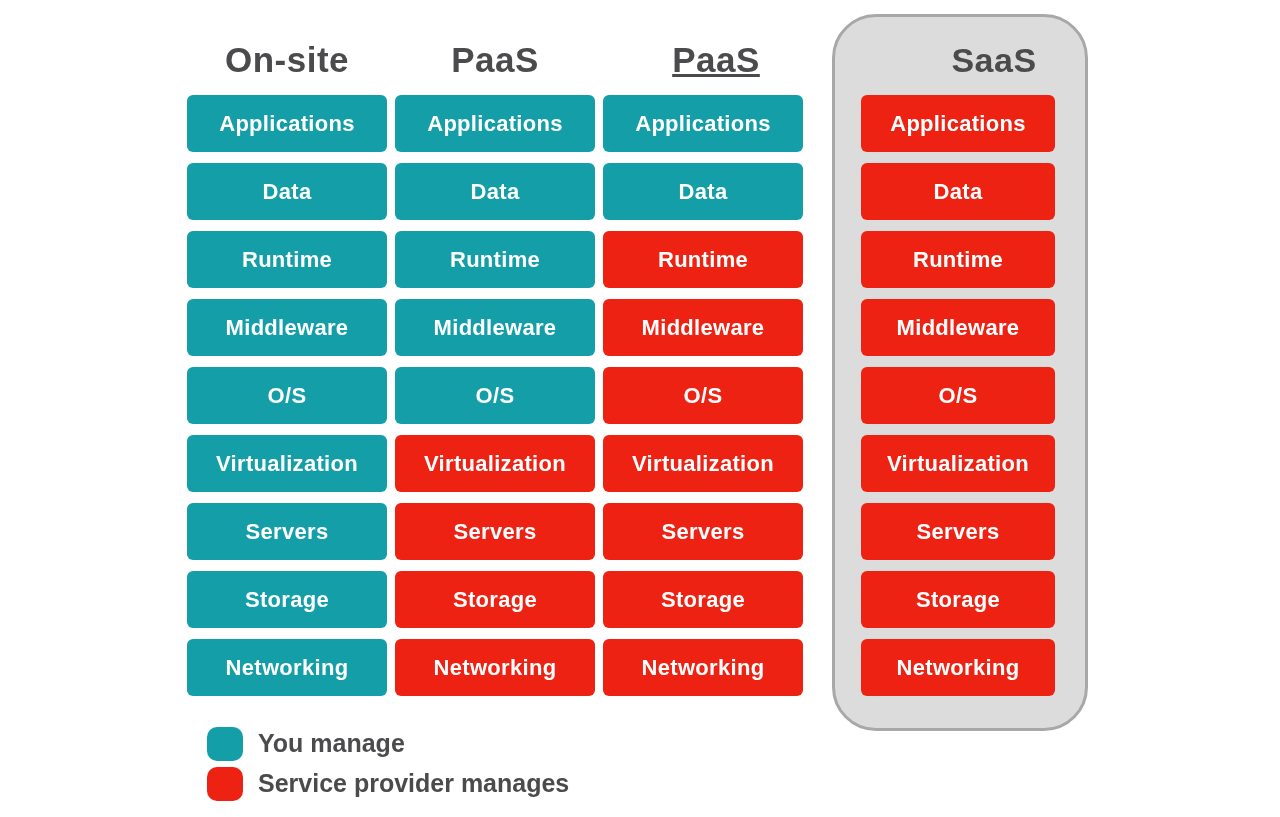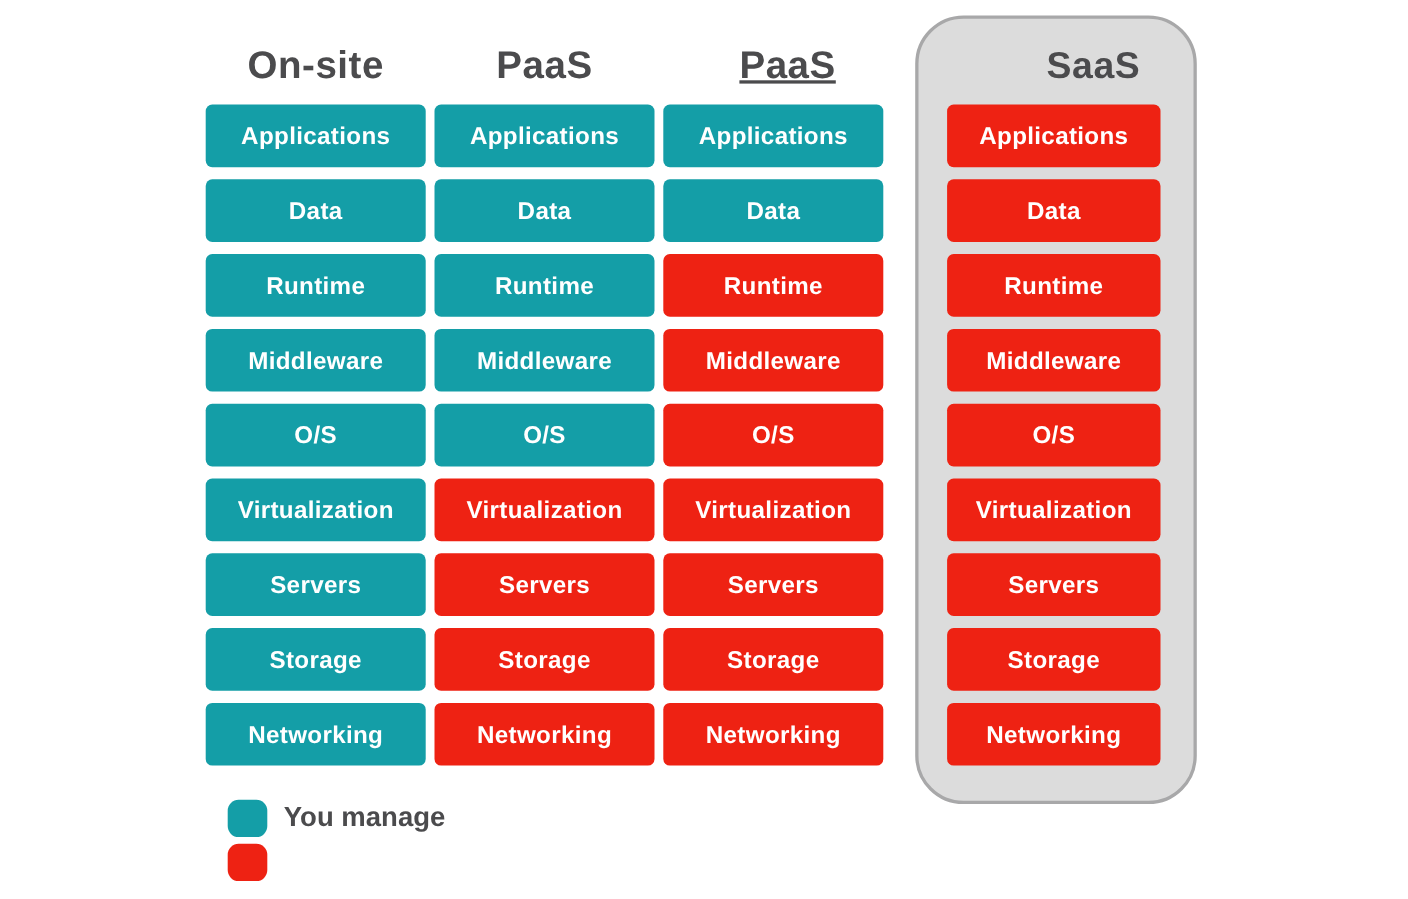--- a/index.html
+++ b/index.html
@@ -87,20 +87,21 @@
 
   <div class="saas-panel"></div>
 
   <div class="legend">
     <div class="legend-row">
       <span class="swatch swatch--you"></span>
       <span class="legend-label">You manage</span>
     </div>
     <div class="legend-row">
       <span class="swatch swatch--provider"></span>
+      <span class="legend-label">Service provider manages</span>
     </div>
   </div>
 <div class="col-header" style="left: 187px; top: 42px; width: 200px;">On-site</div>
     <div class="pill pill--you" style="left: 187px; top: 95px; width: 200px; height: 57px;">Applications</div>
     <div class="pill pill--you" style="left: 187px; top: 163px; width: 200px; height: 57px;">Data</div>
     <div class="pill pill--you" style="left: 187px; top: 231px; width: 200px; height: 57px;">Runtime</div>
     <div class="pill pill--you" style="left: 187px; top: 299px; width: 200px; height: 57px;">Middleware</div>
     <div class="pill pill--you" style="left: 187px; top: 367px; width: 200px; height: 57px;">O/S</div>
     <div class="pill pill--you" style="left: 187px; top: 435px; width: 200px; height: 57px;">Virtualization</div>
     <div class="pill pill--you" style="left: 187px; top: 503px; width: 200px; height: 57px;">Servers</div>

